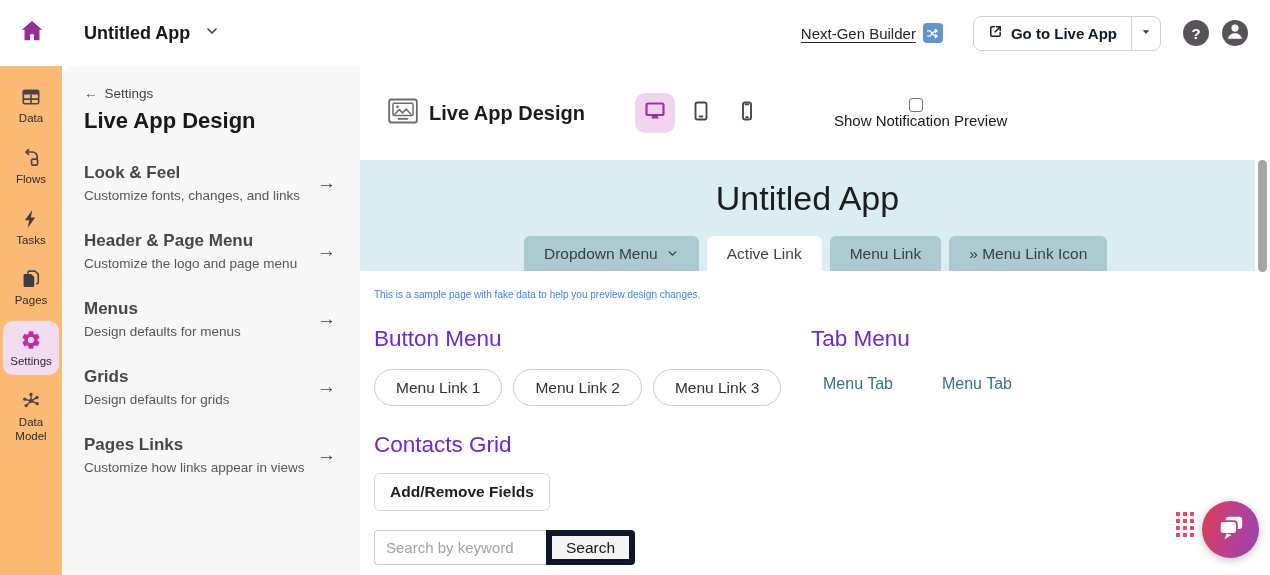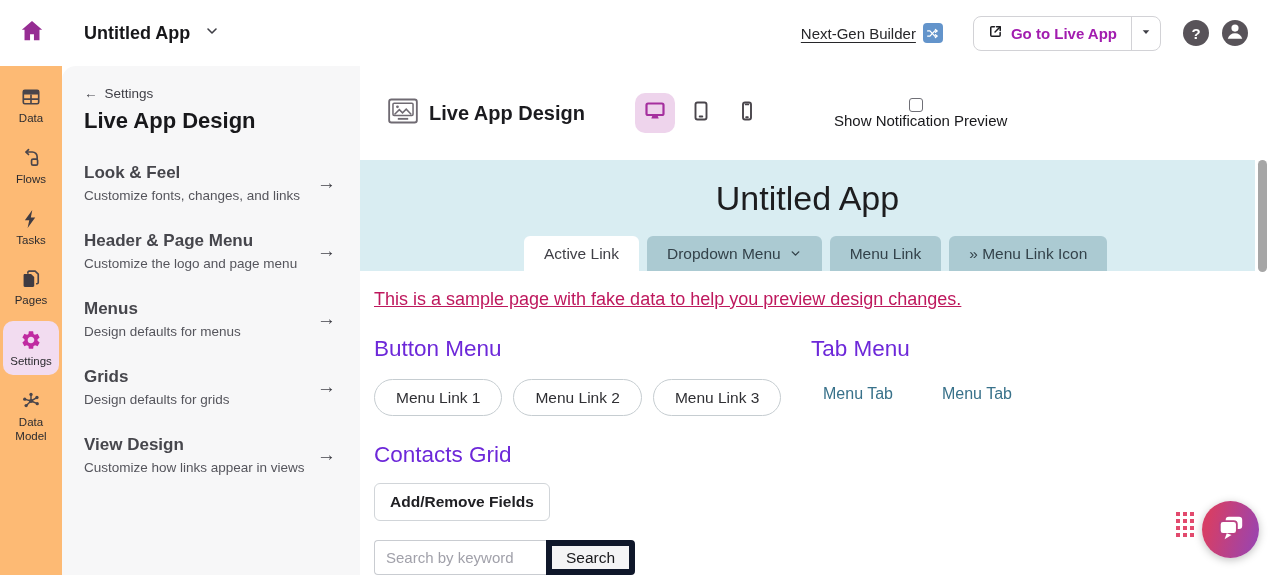--- a/index.html
+++ b/index.html
@@ -19,21 +19,21 @@
   }
   .home-btn { width: 32px; height: 32px; display: flex; align-items: center; justify-content: center; cursor: pointer; }
   .app-title-wrap { display: flex; align-items: center; margin-left: 36px; cursor: pointer; }
   .app-title { font-size: 18px; font-weight: 700; color: #17171a; }
   .app-title-wrap svg { margin-left: 14px; }
   .topbar-spacer { flex: 1; }
   .nextgen-link { display: flex; align-items: center; cursor: pointer; }
   .nextgen-label { font-size: 15px; font-weight: 500; color: #27272a; text-decoration: underline; text-underline-offset: 3px; }
   .nextgen-icon { width: 20px; height: 20px; border-radius: 4px; background: #6394cb; display: flex; align-items: center; justify-content: center; margin-left: 7px; }
   .split-btn { display: flex; align-items: stretch; height: 35px; border: 1px solid #d2d2d6; border-radius: 8px; overflow: hidden; margin-left: 30px; background: #fff; }
-  .split-main { display: flex; align-items: center; gap: 8px; padding: 0 14px; font-size: 15px; font-weight: 700; color: #a21caf; cursor: pointer; }
+  .split-main { display: flex; align-items: center; gap: 8px; padding: 0 14px; font-size: 15px; font-weight: 700; color: #0f172a; cursor: pointer; }
   .split-caret { width: 29px; border-left: 1px solid #d2d2d6; display: flex; align-items: center; justify-content: center; cursor: pointer; }
   .circle-btn { width: 26px; height: 26px; border-radius: 50%; background: #585359; display: flex; align-items: center; justify-content: center; cursor: pointer; }
   .help-btn { margin-left: 22px; color: #fff; font-size: 15px; font-weight: 700; }
   .avatar-btn { margin-left: 13px; }
 
   
   .shell { display: flex; height: 509px; }
 
   
   .rail { width: 62px; background: #fdba74; display: flex; flex-direction: column; align-items: center; padding-top: 12px; flex-shrink: 0; }
@@ -66,21 +66,21 @@
   .notif-label { font-size: 15px; font-weight: 500; color: #18181b; margin-left: 9px; }
 
   
   .banner { margin-top: 24px; height: 111px; background: #d9edf2; position: relative; }
   .banner-title { text-align: center; font-size: 34px; font-weight: 400; color: #1d1d1f; padding-top: 19px; }
   .banner-tabs { position: absolute; bottom: 0; left: 164px; display: flex; gap: 8px; }
   .ptab { height: 35px; padding: 0 20px; border-radius: 6px 6px 0 0; background: #abcad2; color: #33424a; font-size: 15.5px; display: flex; align-items: center; cursor: pointer; white-space: nowrap; }
   .ptab.active { background: #fff; color: #3f3f46; }
   .ptab svg { margin-left: 8px; }
 
-  .sample-text { margin: 18px 0 0 14px; font-size: 18px; color: #be185d; text-decoration: underline; }
+  .sample-text { margin: 18px 0 0 14px; font-size: 10px; color: #3b82f6; }
 
   .cols { display: flex; margin: 12px 0 0 14px; }
   .col-left { width: 437px; flex-shrink: 0; }
   .col-right { flex: 1; }
   .h2 { font-size: 22.5px; font-weight: 500; color: #6d28d9; margin-top: 14px; }
   .pill-row { display: flex; gap: 11px; margin-top: 17px; }
   .pill-btn { height: 37px; padding: 0 21px; border: 1px solid #c6cdd1; border-radius: 19px; background: #fff; font-size: 15.5px; color: #2f2f33; display: flex; align-items: center; cursor: pointer; font-family: inherit; }
   .tabmenu-row { display: flex; gap: 29px; margin-top: 23px; margin-left: 2px; }
   .tm-link { font-size: 16px; color: #38718a; padding: 0 10px 9px; cursor: pointer; }
   .tm-link.active { border-bottom: 2.5px solid #3c7287; }
@@ -256,21 +256,21 @@
         <div class="panel-item-title">Menus</div>
         <div class="panel-item-sub">Design defaults for menus</div>
         <span class="panel-item-arrow">→</span>
       </div>
       <div class="panel-item">
         <div class="panel-item-title">Grids</div>
         <div class="panel-item-sub">Design defaults for grids</div>
         <span class="panel-item-arrow">→</span>
       </div>
       <div class="panel-item">
-        <div class="panel-item-title">View Design</div>
+        <div class="panel-item-title">Pages Links</div>
         <div class="panel-item-sub">Customize how links appear in views</div>
         <span class="panel-item-arrow">→</span>
       </div>
     </div>
   </div>
 
   <div class="main">
     <div class="scroll-content">
 
       <div class="main-header">
@@ -313,28 +313,28 @@
         </div>
         <div class="notif-wrap">
           <span class="checkbox"></span>
           <span class="notif-label">Show Notification Preview</span>
         </div>
       </div>
 
       <div class="banner">
         <div class="banner-title">Untitled App</div>
         <div class="banner-tabs">
-          <div class="ptab active">
-            <span>Active Link</span>
-          </div>
           <div class="ptab">
             <span>Dropdown Menu</span>
             <svg width="13" height="13" viewBox="0 0 24 24" fill="none" stroke="#33424a" stroke-width="2.6" stroke-linecap="round" stroke-linejoin="round">
                 <path d="m6 9 6 6 6-6"></path>
               </svg>
+          </div>
+          <div class="ptab active">
+            <span>Active Link</span>
           </div>
           <div class="ptab">
             <span>Menu Link</span>
           </div>
           <div class="ptab">
             <span>» Menu Link Icon</span>
           </div>
         </div>
       </div>
 

